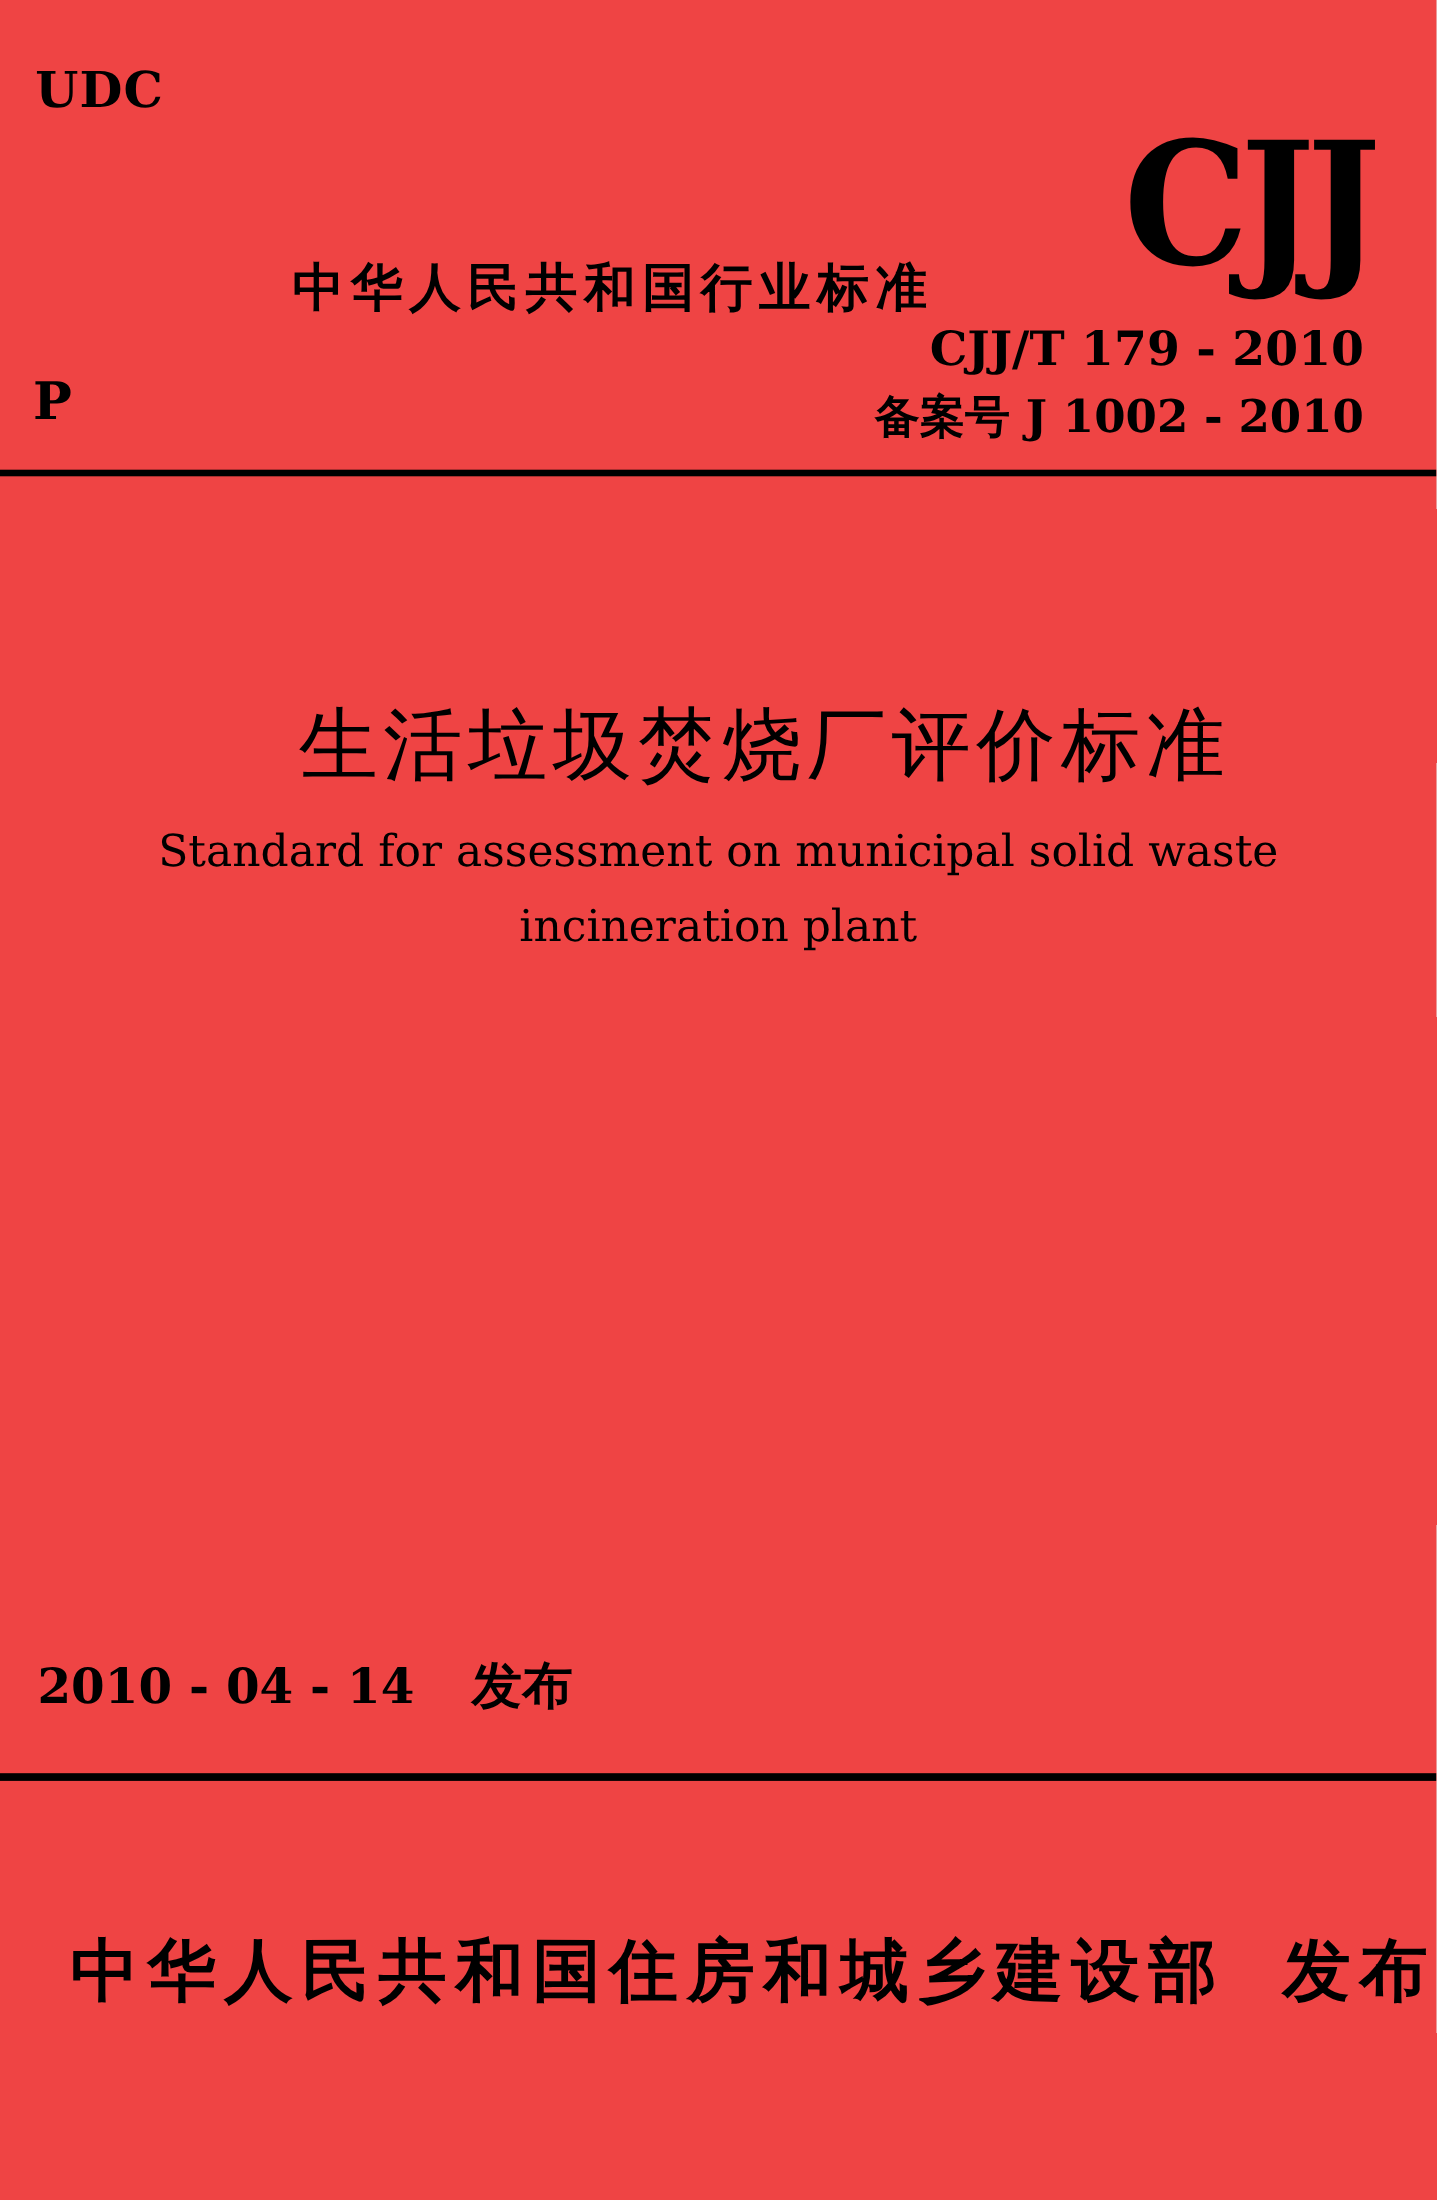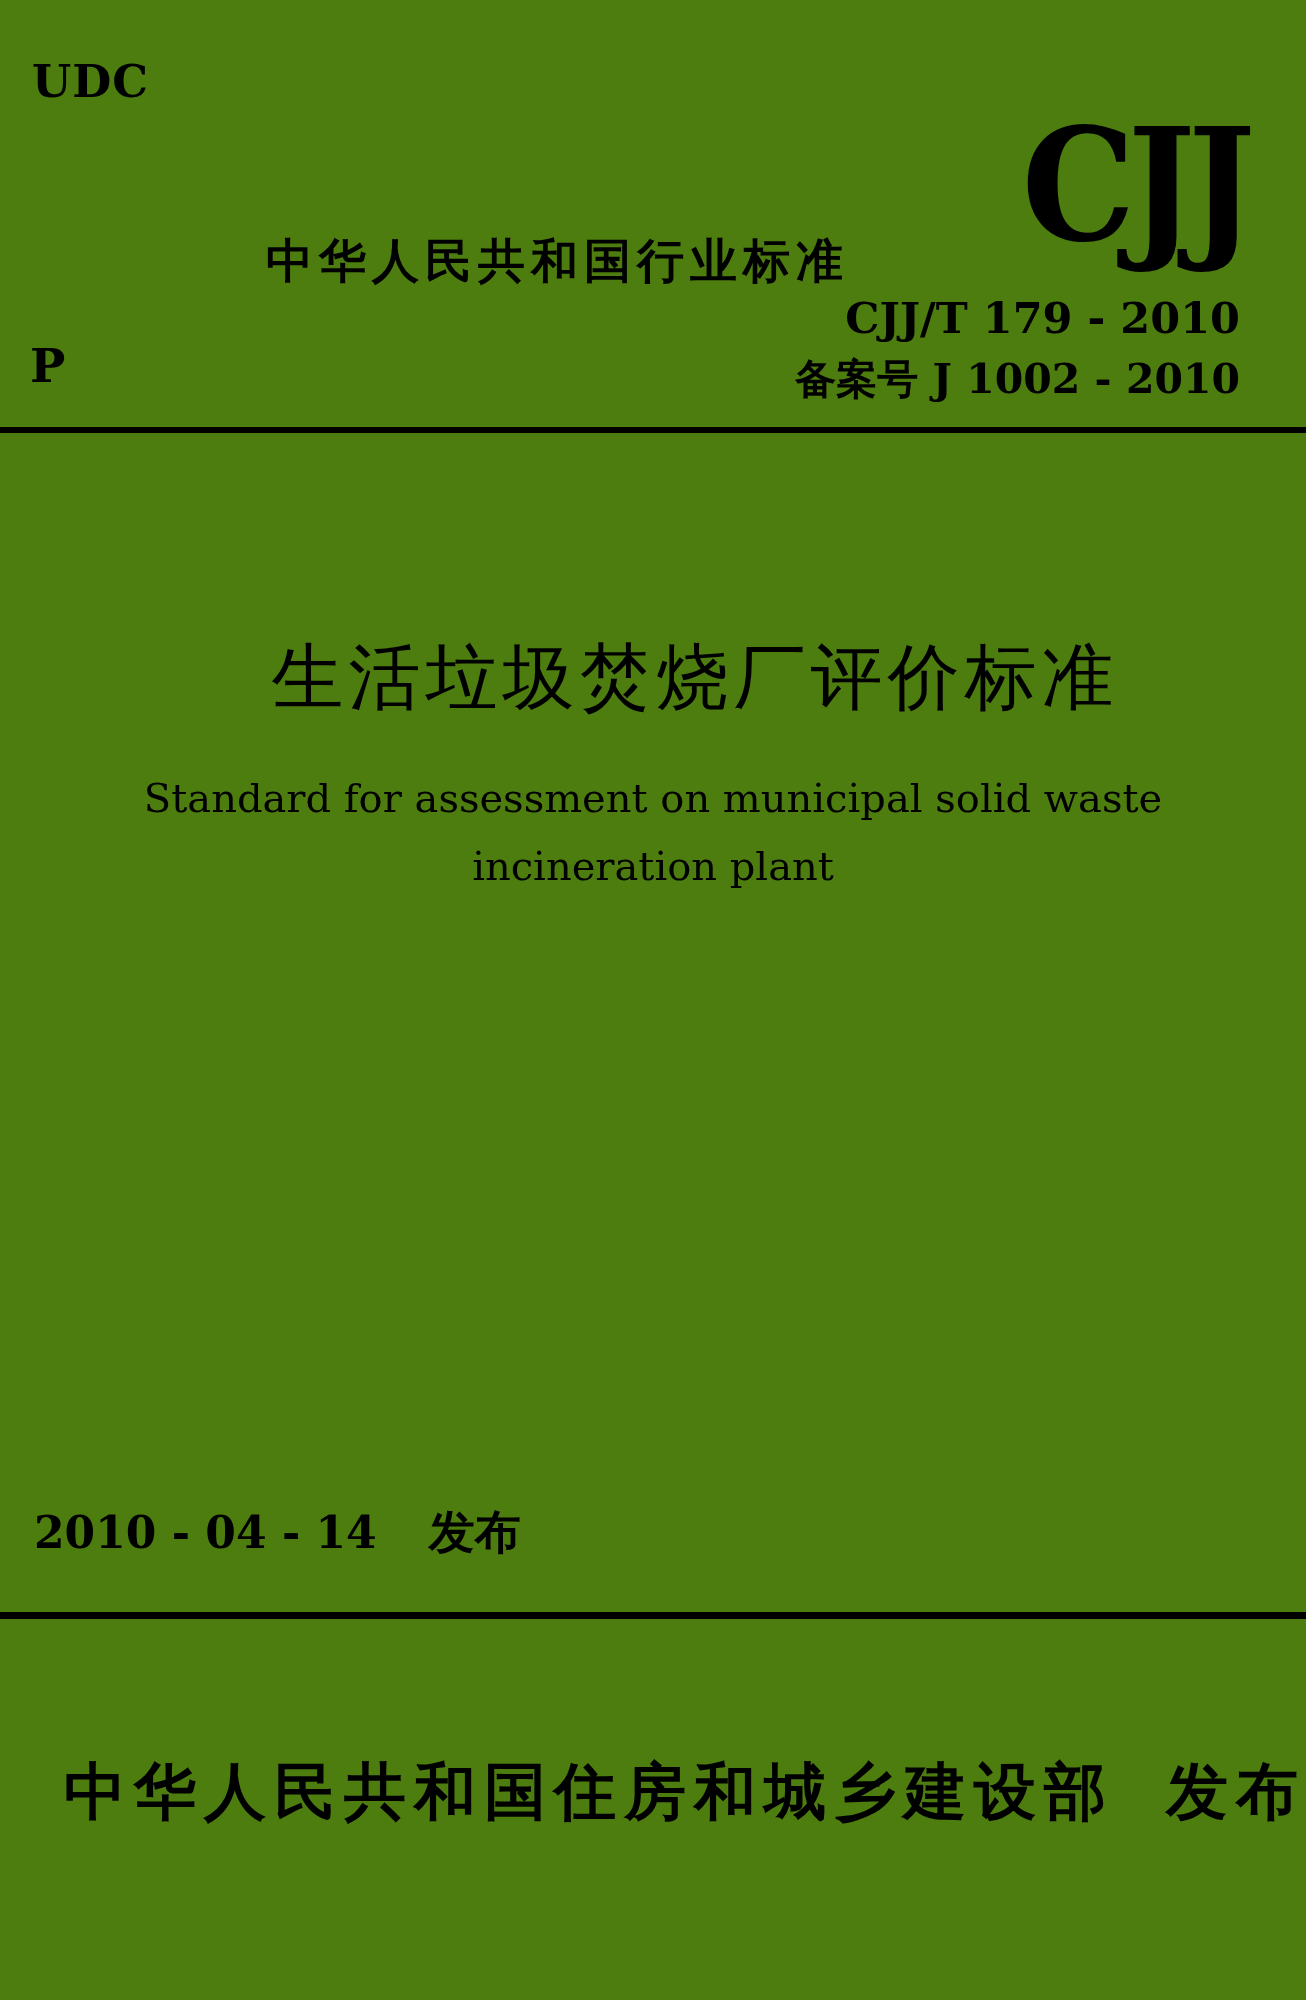--- a/index.html
+++ b/index.html
@@ -5,21 +5,21 @@
   html, body {
     margin: 0;
     padding: 0;
     background: #e8e8e8;
   }
   .page {
     position: relative;
     width: 1306px;
     height: 2000px;
     margin: 0 auto;
-    background: #4d7c0f;
+    background: #ef4444;
     color: #000000;
     font-family: "DejaVu Serif", serif;
     overflow: hidden;
   }
   .udc {
     position: absolute;
     left: 32px;
     top: 55px;
     font-size: 45px;
     font-weight: bold;
@@ -88,21 +88,21 @@
     text-align: center;
     font-size: 72px;
     letter-spacing: 5px;
     font-weight: 500;
     white-space: nowrap;
     padding-left: 42px;
   }
   .title-en {
     position: absolute;
     left: 0;
-    top: 764px;
+    top: 740px;
     width: 100%;
     text-align: center;
     font-size: 40px;
     line-height: 68px;
     font-family: "DejaVu Serif", serif;
   }
   .dates-row {
     position: absolute;
     left: 34px;
     right: 40px;

